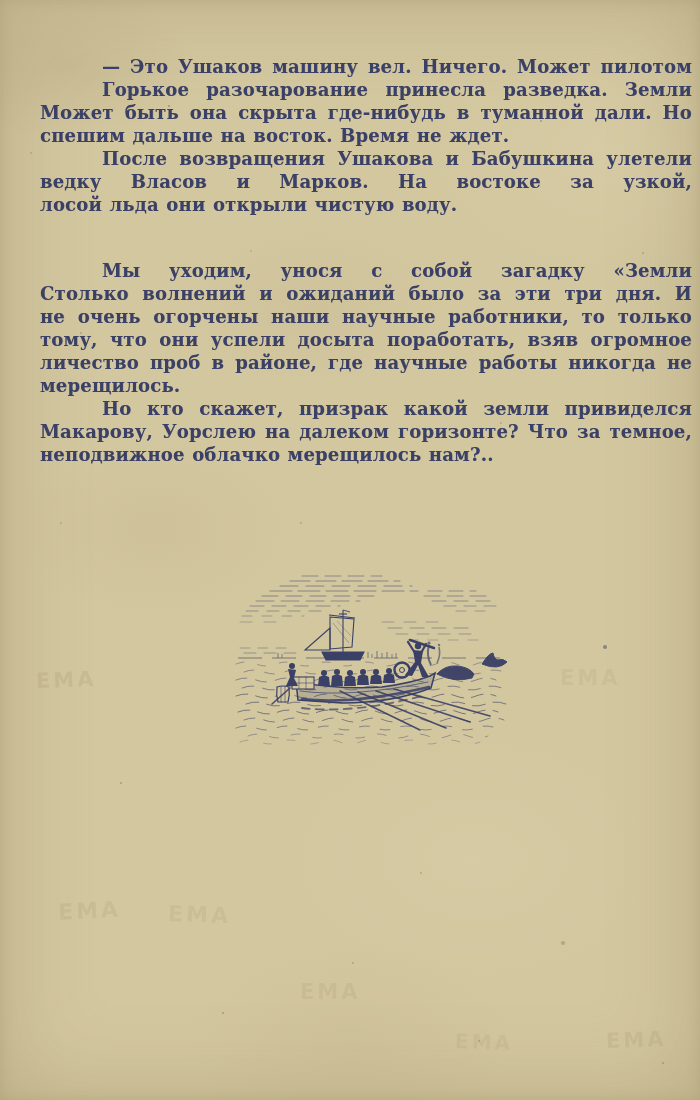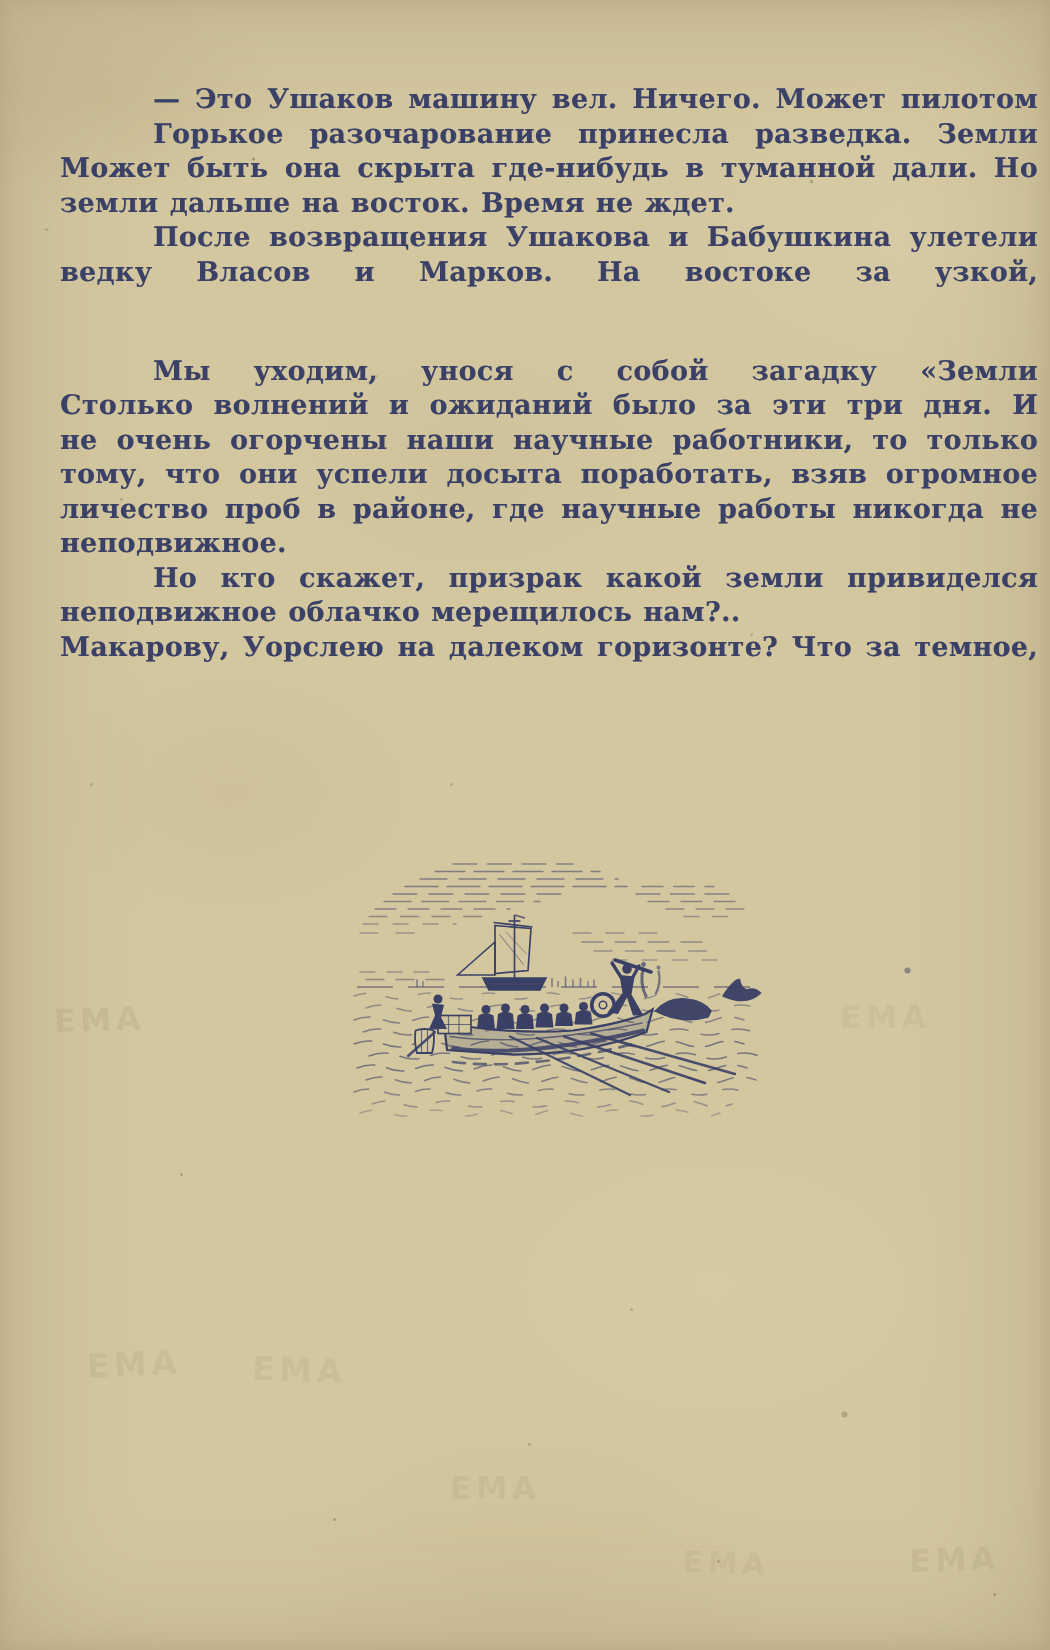--- a/index.html
+++ b/index.html
@@ -60,32 +60,33 @@
 <body>
 
 <div class="page">
 
   <div class="specks"></div>
 
   <div class="text-block">
       <div class="line first">— Это Ушаков машину вел. Ничего. Может пилотом быть.</div>
       <div class="line first">Горькое разочарование принесла разведка. Земли нет.</div>
       <div class="line">Может быть она скрыта где-нибудь в туманной дали. Но мы</div>
-      <div class="line last">земли дальше на восток. Время не ждет.</div>
+      <div class="line last">спешим дальше на восток. Время не ждет.</div>
       <div class="line first">После возвращения Ушакова и Бабушкина улетели на раз-</div>
       <div class="line">ведку Власов и Марков. На востоке за узкой, сравнительно, по-</div>
+      <div class="line last">лосой льда они открыли чистую воду.</div>
       <div class="line first gap-before">Мы уходим, унося с собой загадку «Земли Джиллиса».</div>
       <div class="line">Столько волнений и ожиданий было за эти три дня. И если</div>
       <div class="line">не очень огорчены наши научные работники, то только по-</div>
       <div class="line">тому, что они успели досыта поработать, взяв огромное ко-</div>
       <div class="line">личество проб в районе, где научные работы никогда не про-</div>
-      <div class="line last">неподвижное.</div>
+      <div class="line last">мерещилось.</div>
       <div class="line first">Но кто скажет, призрак какой земли привиделся Джиллису,</div>
+      <div class="line">Макарову, Уорслею на далеком горизонте? Что за темное,</div>
       <div class="line last">неподвижное облачко мерещилось нам?..</div>
-      <div class="line">Макарову, Уорслею на далеком горизонте? Что за темное,</div>
     </div>
 
   <div class="illustration" role="img" aria-label="Гравюра: вельбот с гребцами и гарпунёром подходит к киту; на горизонте парусное судно">
     <svg viewBox="0 0 280 178" width="280" height="178" xmlns="http://www.w3.org/2000/svg">
 
       <g stroke="#3a4066" stroke-width="0.9" fill="none" stroke-linecap="round">
         <line x1="70" y1="6" x2="150" y2="6" stroke-dasharray="16 7" opacity=".5"></line>
         <line x1="58" y1="11" x2="168" y2="11" stroke-dasharray="20 6" opacity=".55"></line>
         <line x1="48" y1="16" x2="180" y2="16" stroke-dasharray="18 8" opacity=".55"></line>
         <line x1="38" y1="21" x2="186" y2="21" stroke-dasharray="22 6" opacity=".55"></line>

